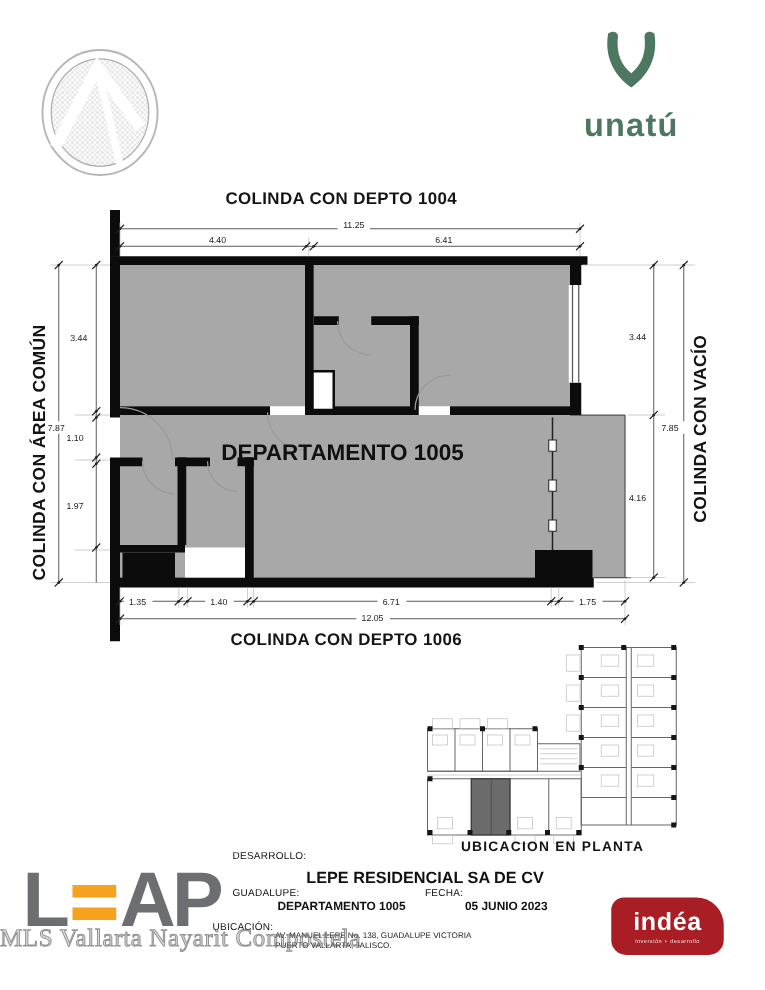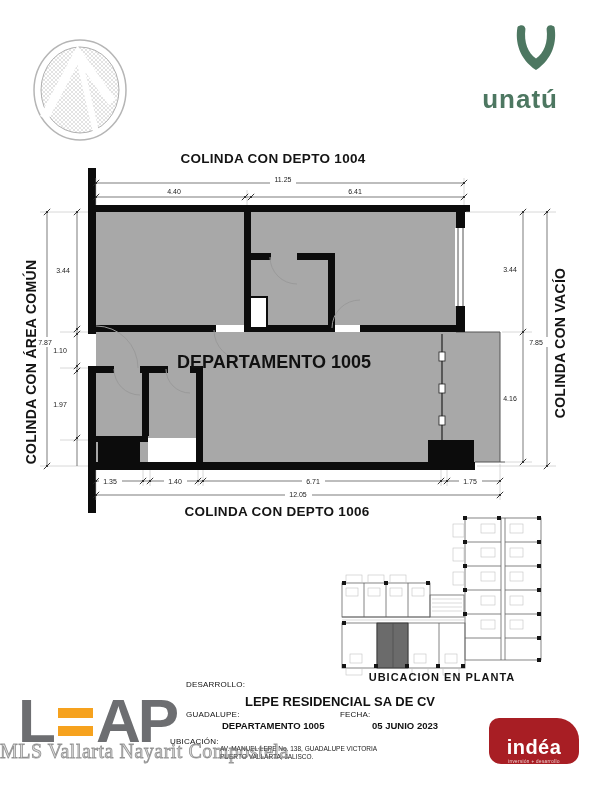--- a/index.html
+++ b/index.html
@@ -17,38 +17,38 @@
   .ttl{font-family:"Liberation Sans",sans-serif;font-weight:700;font-size:13.5px;fill:#141414;text-anchor:middle;letter-spacing:.3px}
   .side{font-family:"Liberation Sans",sans-serif;font-weight:700;font-size:14px;fill:#141414;text-anchor:middle;letter-spacing:.3px}
   .unitlbl{font-family:"Liberation Sans",sans-serif;font-weight:700;font-size:18px;fill:#111;text-anchor:middle}
   .cap{font-family:"Liberation Sans",sans-serif;font-weight:700;font-size:11px;fill:#141414;text-anchor:middle;letter-spacing:1px}
   .mini{stroke:#666;stroke-width:.8;fill:none}
   .minil{stroke:#c2c2c2;stroke-width:.6;fill:none}
   .dot{fill:#151515}
   .wbg{fill:#fff}
   
   .stamp{position:absolute;left:30px;top:38px;width:100px;height:104px}
-  .unatu{position:absolute;left:428px;top:24px;width:130px;text-align:right}
+  .unatu{position:absolute;left:440px;top:24px;width:130px;text-align:center}
   .unatu .word{margin-top:8px;font-size:26px;font-weight:700;letter-spacing:1px;color:#4d7761}
   
   .tb-label{position:absolute;font-size:8px;color:#111;letter-spacing:.2px}
   .tb-value{position:absolute;font-weight:700;color:#111;white-space:nowrap}
   .v-desarrollo{left:340px;top:694px;font-size:13px;transform:translateX(-50%)}
   .v-contenido{left:222px;top:720px;font-size:9.5px}
   .v-fecha{left:372px;top:720px;font-size:9.5px}
   .addr{position:absolute;font-size:6.5px;color:#222;white-space:nowrap}
   
   .leap{position:absolute;left:18px;top:690px;display:flex;align-items:center;color:#6d6e71;
         font-weight:700;font-size:62px;line-height:1;letter-spacing:-3px}
   .leap .eq{display:flex;flex-direction:column;gap:8px;margin:2px 3px 0 5px}
   .leap .eq i{display:block;width:35px;height:10px;background:#f6a21e}
   
   .indea{position:absolute;left:489px;top:718px;width:90px;height:46px;background:#a81e24;
          border-radius:10px 22px 12px 12px;display:flex;flex-direction:column;
-         align-items:center;justify-content:flex-end;color:#fff}
+         align-items:center;justify-content:center;color:#fff}
   .indea .name{font-size:20px;font-weight:700;letter-spacing:.5px;line-height:1}
   .indea .tag{font-size:4.5px;color:#f2dcdc;letter-spacing:.4px;margin-top:2px}
   
   .wm{position:absolute;left:0px;top:740px;font-family:"Liberation Serif",serif;font-size:20px;
       color:rgba(125,125,125,.28);-webkit-text-stroke:.8px rgba(110,110,110,.7);
       white-space:nowrap;letter-spacing:.5px;pointer-events:none}
 </style>
 </head>
 <body>
 

